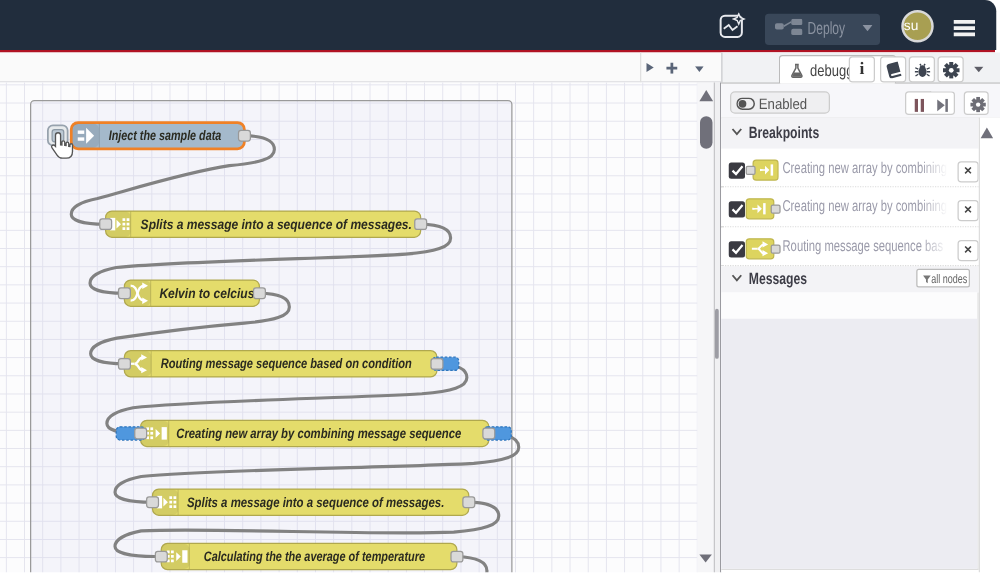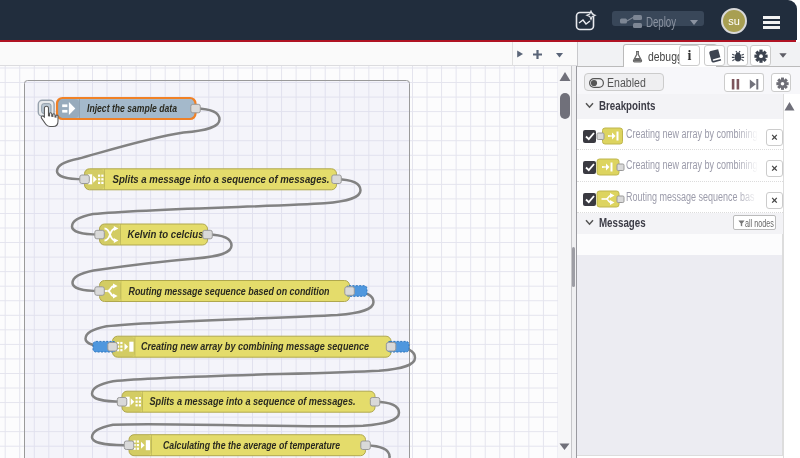--- a/index.html
+++ b/index.html
@@ -5,26 +5,26 @@
   * { margin:0; padding:0; box-sizing:border-box; }
   html,body { width:800px; height:458px; background:#fff; overflow:hidden;
     font-family:"Liberation Sans", sans-serif; }
   .abs { position:absolute; }
   #page { position:relative; width:800px; height:458px; background:#fff; }
 
   
   #header { left:0; top:0; width:797px; height:39.8px; background:#212d3d;
     border-top-right-radius:9px; }
   #redline { left:0; top:39.8px; width:796px; height:2px; background:#b01323; }
-  #deploy { left:612px; top:11px; width:92px; height:15px; background:#394759;
+  #deploy { left:612px; top:11px; width:92px; height:25px; background:#394759;
     border-radius:3px; color:#8b93a1; font-size:14px;padding-left:16px; }
   #deploy .dtext { position:absolute; left:34px; top:3px; transform:scaleX(0.69); transform-origin:0 50%; }
   #avatar { left:721px; top:8px; width:26px; height:26px; border-radius:50%;
     background:#a89f52; border:2px solid #d9d9d9; color:#fff; font-size:11px;
-    text-align:center; line-height:22px; }
+    text-align:left; line-height:22px; }
   .hbar { left:763px; width:17px; height:3px; background:#f2f2f2; }
 
   
   #toolbar { left:0; top:42px; width:577px; height:24px; background:#fafafa;
     border-bottom:1px solid #dcdcdf; }
   #tbsep { left:512px; top:42px; width:1px; height:24px; background:#e0e0e0; }
 
   
   #canvas { left:0; top:66px; width:558px; height:392px; background:#fcfcfd;
     background-image:

